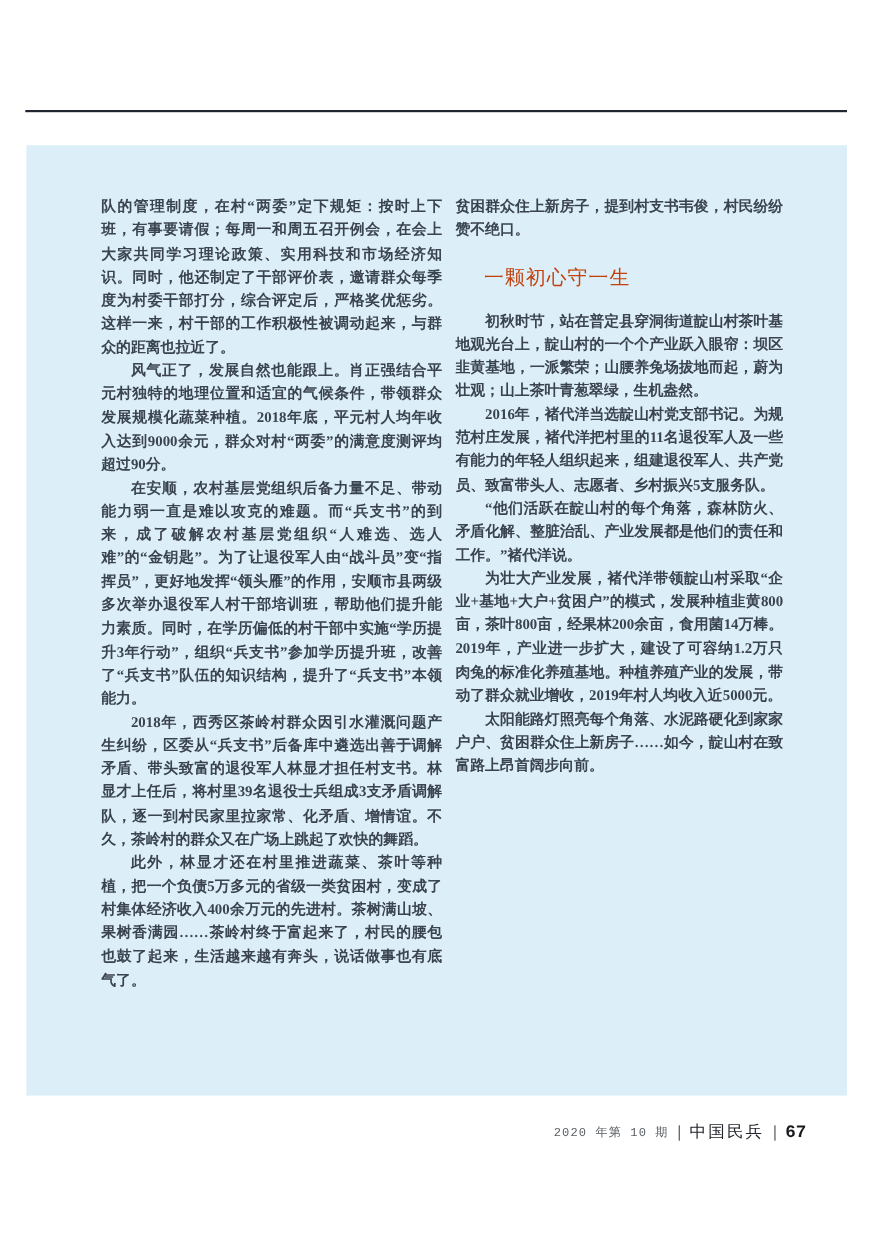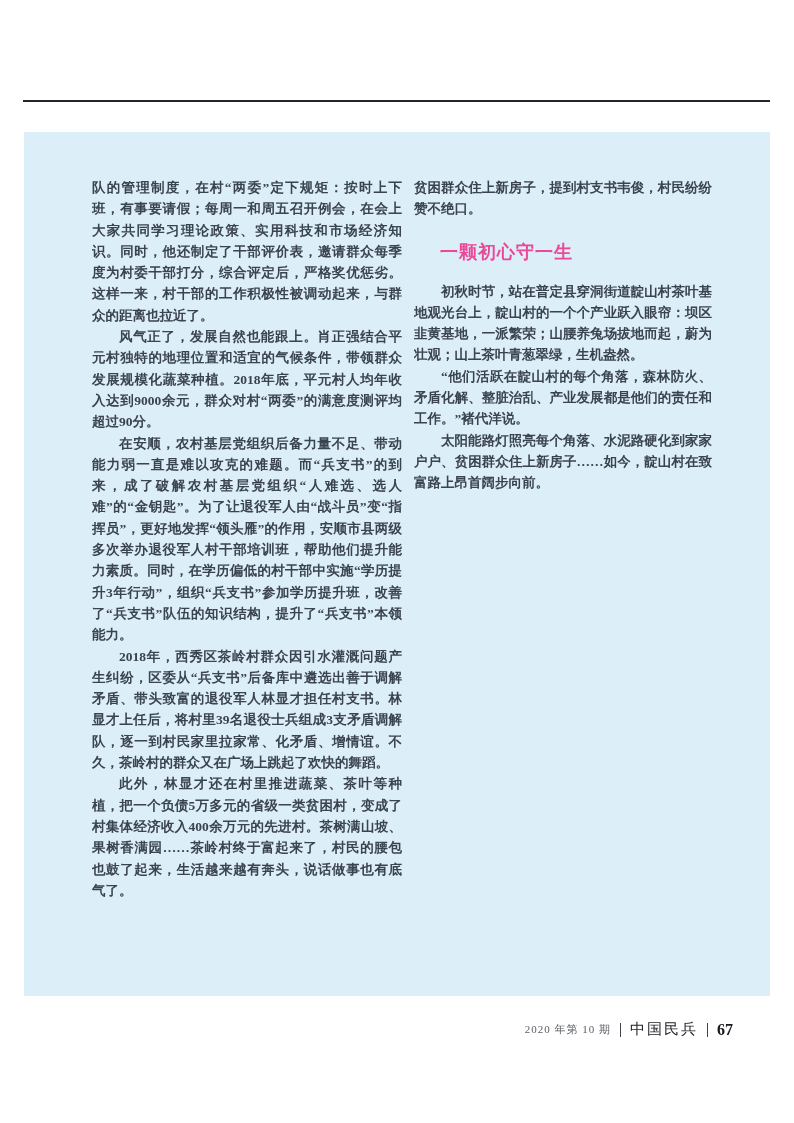--- a/index.html
+++ b/index.html
@@ -32,35 +32,35 @@
     font-size: 13.5px;
     line-height: 21.3px;
     font-family: "Liberation Serif", serif;
   }
   .col-left  { left: 92px;  width: 310px; }
   .col-right { left: 414px; width: 298px; }
   .col p { margin: 0; text-indent: 2em; font-weight: bold; }
   .col p.cont { text-indent: 0; }
   .sec-heading {
     font-family: "Liberation Sans", sans-serif;
-    font-weight: bold;
+    font-weight: normal;
     font-size: 18px;
     line-height: 20px;
-    color: #ec4899;
+    color: #c2410c;
     margin: 22px 0 19px 0;
     padding-left: 26px;
     letter-spacing: 1px;
     text-indent: 0;
   }
   .footer {
     position: absolute;
     top: 1020px; right: 61px;
     display: flex;
     align-items: center;
-    font-family: Liberation Serif, serif;
+    font-family: Liberation Mono, monospace;
   }
   .footer .issue {
     font-size: 11px;
     color: #5a5e63;
     letter-spacing: 1px;
   }
   .footer .divider {
     width: 1px; height: 14px;
     background: #43474d;
     margin: 0 9px;
@@ -91,21 +91,23 @@
     <p>在安顺，农村基层党组织后备力量不足、带动能力弱一直是难以攻克的难题。而“兵支书”的到来，成了破解农村基层党组织“人难选、选人难”的“金钥匙”。为了让退役军人由“战斗员”变“指挥员”，更好地发挥“领头雁”的作用，安顺市县两级多次举办退役军人村干部培训班，帮助他们提升能力素质。同时，在学历偏低的村干部中实施“学历提升3年行动”，组织“兵支书”参加学历提升班，改善了“兵支书”队伍的知识结构，提升了“兵支书”本领能力。</p>
     <p>2018年，西秀区茶岭村群众因引水灌溉问题产生纠纷，区委从“兵支书”后备库中遴选出善于调解矛盾、带头致富的退役军人林显才担任村支书。林显才上任后，将村里39名退役士兵组成3支矛盾调解队，逐一到村民家里拉家常、化矛盾、增情谊。不久，茶岭村的群众又在广场上跳起了欢快的舞蹈。</p>
     <p>此外，林显才还在村里推进蔬菜、茶叶等种植，把一个负债5万多元的省级一类贫困村，变成了村集体经济收入400余万元的先进村。茶树满山坡、果树香满园……茶岭村终于富起来了，村民的腰包也鼓了起来，生活越来越有奔头，说话做事也有底气了。</p>
 
   </div>
 
   <div class="col col-right">
     <p class="cont">贫困群众住上新房子，提到村支书韦俊，村民纷纷赞不绝口。</p>
     <h3 class="sec-heading">一颗初心守一生</h3>
     <p>初秋时节，站在普定县穿洞街道靛山村茶叶基地观光台上，靛山村的一个个产业跃入眼帘：坝区韭黄基地，一派繁荣；山腰养兔场拔地而起，蔚为壮观；山上茶叶青葱翠绿，生机盎然。</p>
+    <p>2016年，褚代洋当选靛山村党支部书记。为规范村庄发展，褚代洋把村里的11名退役军人及一些有能力的年轻人组织起来，组建退役军人、共产党员、致富带头人、志愿者、乡村振兴5支服务队。</p>
     <p>“他们活跃在靛山村的每个角落，森林防火、矛盾化解、整脏治乱、产业发展都是他们的责任和工作。”褚代洋说。</p>
+    <p>为壮大产业发展，褚代洋带领靛山村采取“企业+基地+大户+贫困户”的模式，发展种植韭黄800亩，茶叶800亩，经果林200余亩，食用菌14万棒。2019年，产业进一步扩大，建设了可容纳1.2万只肉兔的标准化养殖基地。种植养殖产业的发展，带动了群众就业增收，2019年村人均收入近5000元。</p>
     <p>太阳能路灯照亮每个角落、水泥路硬化到家家户户、贫困群众住上新房子……如今，靛山村在致富路上昂首阔步向前。</p>
 
   </div>
 
   <div class="footer">
     <span class="issue">2020 年第 10 期</span>
     <span class="divider"></span>
     <span class="mag">中国民兵</span>
     <span class="divider"></span>
     <span class="pnum">67</span>

